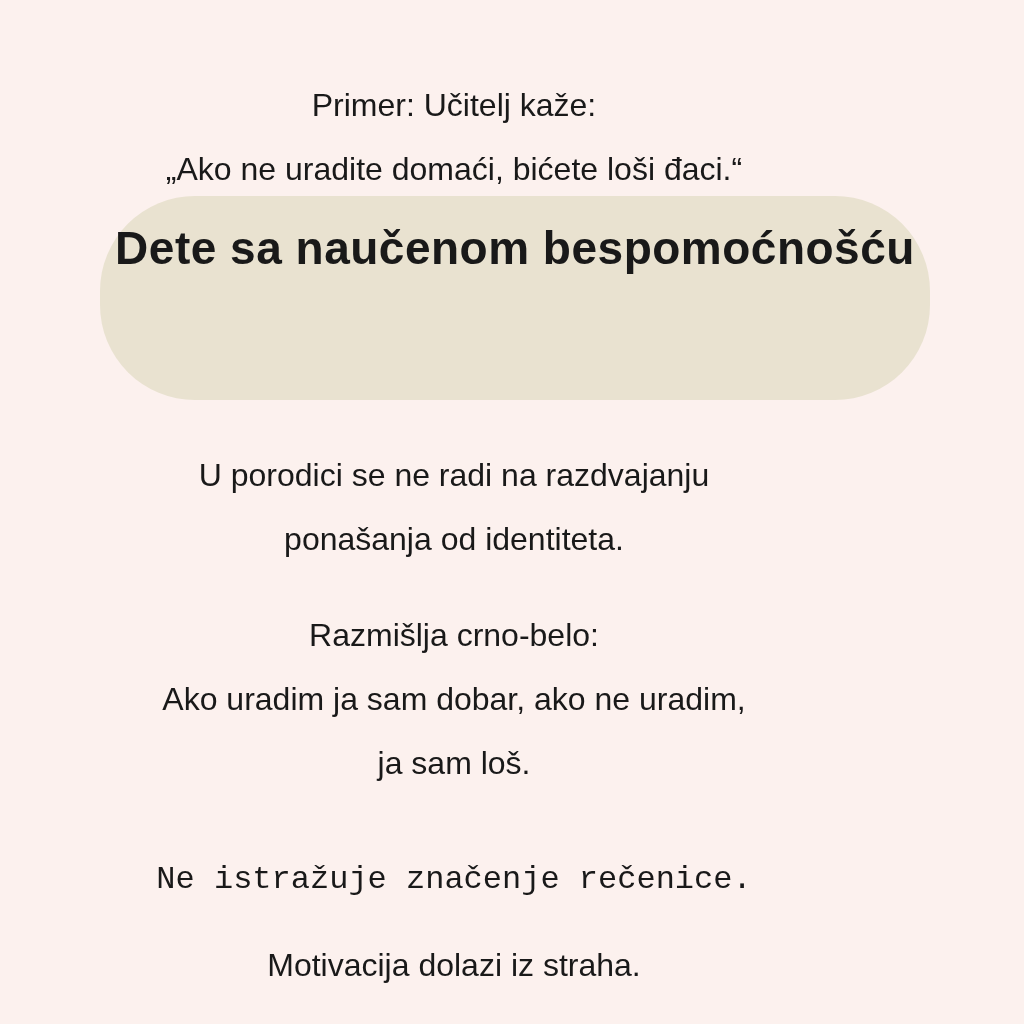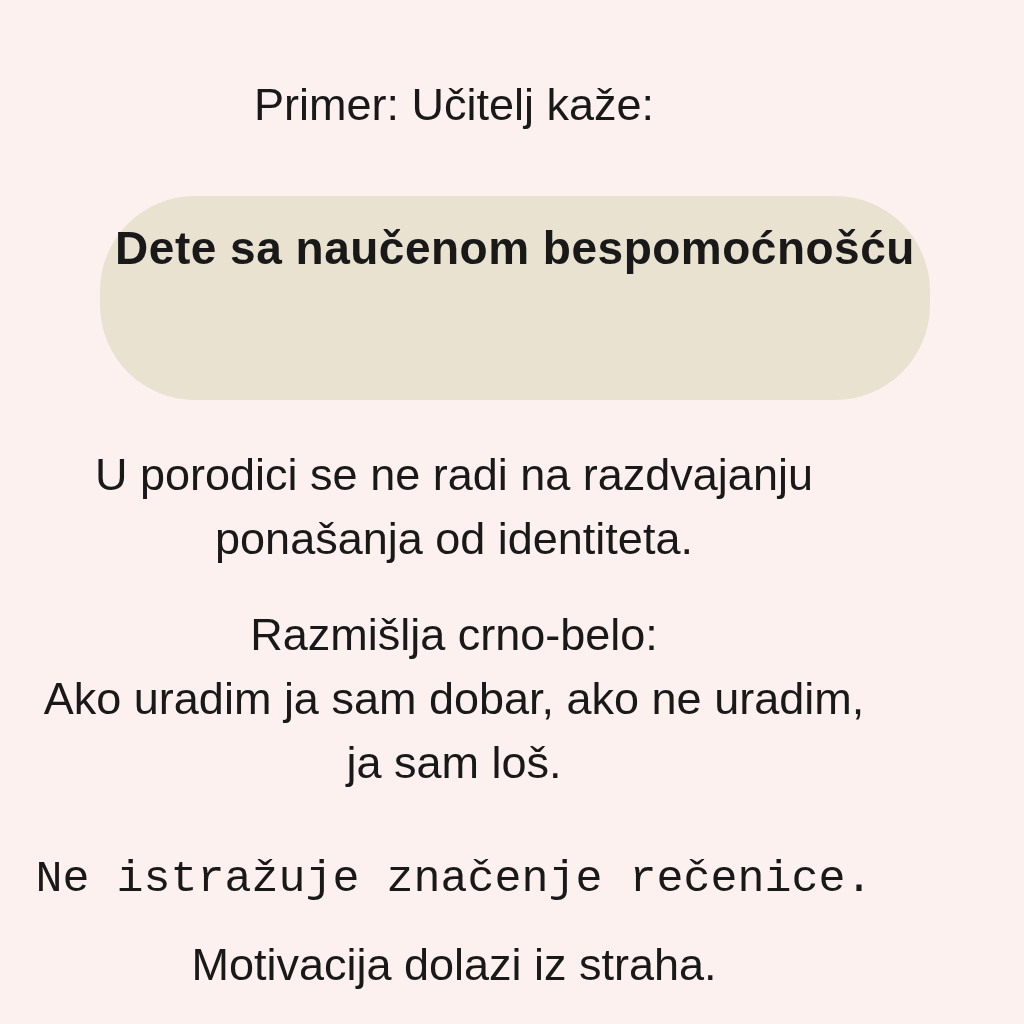--- a/index.html
+++ b/index.html
@@ -13,21 +13,21 @@
     background: #fcf1ee;
     font-family: "Liberation Sans", sans-serif;
     color: #191919;
     overflow: hidden;
   }
   .block {
     position: absolute;
     left: 0;
     width: 908px;
     text-align: center;
-    font-size: 45px;
+    font-size: 32px;
     line-height: 64px;
     font-weight: 400;
   }
   .intro   { top: 73px; }
   .para1   { top: 443px; }
   .para2   { top: 603px; }
   .para3   { top: 848px; font-family: Liberation Mono, monospace; }
   .para4   { top: 933px; }
   .pill {
     position: absolute;
@@ -48,20 +48,21 @@
     letter-spacing: 0.5px;
   }
 </style>
 </head>
 <body>
 
 <div class="canvas">
 
   <div class="block intro">
     <div class="line">Primer: Učitelj kaže:</div>
+    <div class="line">„Ako ne uradite domaći, bićete loši đaci.“</div>
   </div>
 
   <div class="pill">
     <div class="pill-line">Dete sa naučenom bespomoćnošću</div>
   </div>
 
   <div class="block para2">
     <div class="line">Razmišlja crno-belo:</div>
     <div class="line">Ako uradim ja sam dobar, ako ne uradim,</div>
     <div class="line">ja sam loš.</div>

